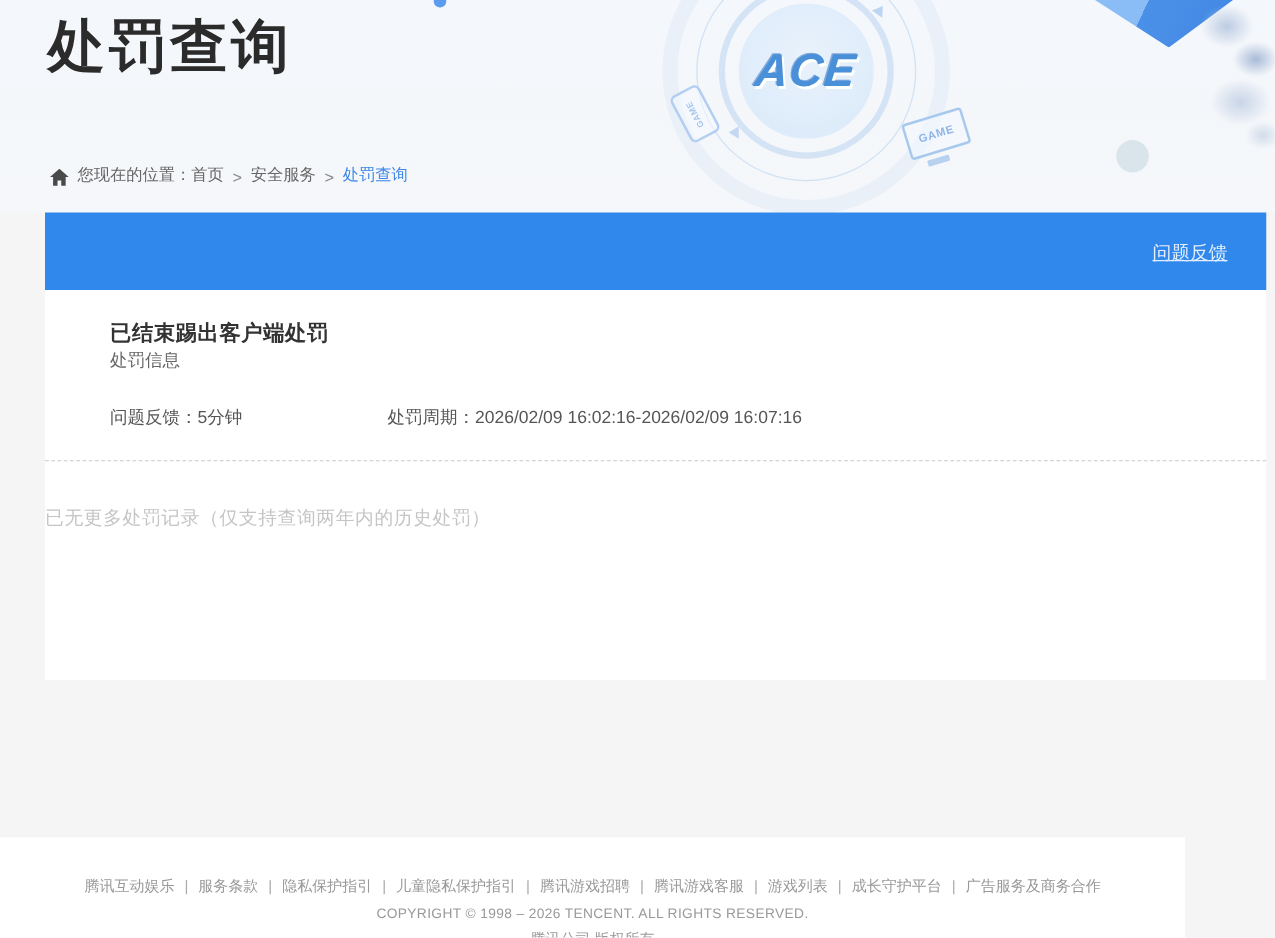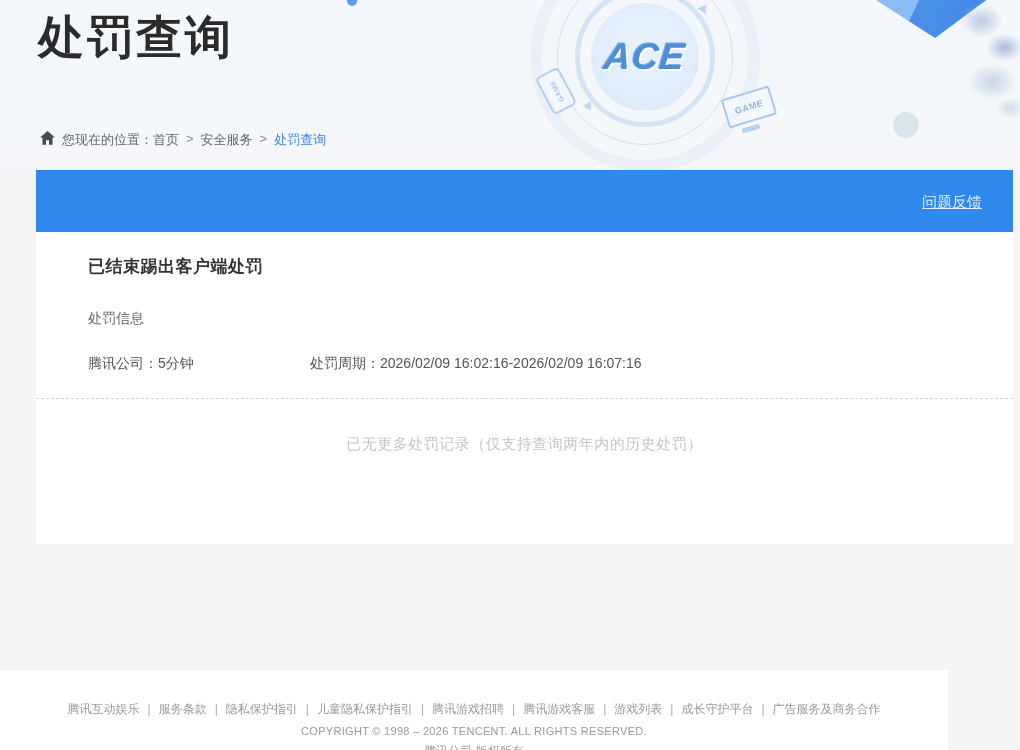--- a/index.html
+++ b/index.html
@@ -53,21 +53,21 @@
   .small-circle { position:absolute; left:893px; top:112px; width:26px; height:26px;
     border-radius:50%; background:#d9e5ea; }
   .tri-left { position:absolute; left:583px; top:101px; width:0; height:0;
     border-top:5px solid transparent; border-bottom:5px solid transparent;
     border-right:8px solid #c3d8f3; }
   .tri-up { position:absolute; left:699px; top:4px; width:0; height:0;
     border-left:5px solid transparent; border-right:5px solid transparent;
     border-bottom:8px solid #bcd4f2; transform:rotate(35deg); }
 
   
-  .breadcrumb { position:absolute; left:40px; top:131px; display:flex; align-items:flex-start;
+  .breadcrumb { position:absolute; left:40px; top:131px; display:flex; align-items:flex-end;
     font-size:13px; color:#666; }
   .breadcrumb .home-ic { width:15px; height:14px; margin-right:7px; display:inline-block; }
   .breadcrumb .sep { margin:0 7px; color:#888; }
   .crumb { color:#666; }
   .crumb.current { color:#3e87e8; }
 
   
   .container { position:absolute; left:36px; top:170px; width:977px; }
   .blue-bar { position:relative; height:62px; background:#3088ec; }
   .feedback-link { position:absolute; right:31px; top:23px; font-size:15px;
@@ -80,29 +80,29 @@
       radial-gradient(70px 66px at 830px 70%, rgba(45,45,45,.85), rgba(45,45,45,0) 78%),
       radial-gradient(160px 60px at 960px 45%, rgba(238,238,238,.95), rgba(238,238,238,0) 80%),
       linear-gradient(to right,#1e1e1e 0%,#262626 42%,#4a4a4a 58%,#909090 70%,#d8d8d8 82%,#ababab 100%);
   }
   .game-name { position:absolute; left:24px; top:21px; font-size:16px; color:#ffffff; letter-spacing:1px; }
 
   
   .card { position:relative; width:977px; height:312px; background:#ffffff; }
   .card-inner { padding:24px 0 0 52px; }
   .pun-heading { font-size:17px; font-weight:700; color:#333; line-height:22px; letter-spacing:.5px; }
-  .pun-section { margin-top:30px; font-size:14px; color:#666; line-height:20px; }
+  .pun-section { font-size:14px; color:#666; line-height:20px; }
   .info-row { display:flex; margin-top:26px; font-size:14px; color:#555; line-height:19px; }
   .info-item.f1 { width:288px; }
   .info-item.f2 { width:222px; }
   .expand-row { margin-top:7px; padding-right:28px; text-align:right; line-height:19px; }
   .expand-link { font-size:14px; color:#3a7de5; display:inline-flex; align-items:center; gap:5px; }
   .expand-link svg { display:block; }
   .divider { margin-top:25px; border-top:1px dashed #d4d4d4; height:0; }
-  .empty-msg { padding:36px 0; text-align:center; font-size:15px; color:#c5c5c5; letter-spacing:.5px; }
+  .empty-msg { padding:36px 0; font-size:15px; color:#c5c5c5; letter-spacing:.5px; }
 
   
   .footer { position:absolute; left:0; top:670px; width:948px; height:99px; background:#ffffff;
     text-align:center; color:#999; }
   .footer-links { margin-top:31px; font-size:12px; line-height:16px; }
   .footer-links a { color:#999; }
   .footer-links .fsep { margin:0 8px; color:#aaa; }
   .footer-copy { margin-top:7px; font-size:11px; line-height:14px; letter-spacing:.3px; }
   .footer-company { margin-top:5px; font-size:12px; line-height:16px; }
 </style>
@@ -152,21 +152,21 @@
     <a class="feedback-link">问题反馈</a>
   </div>
 
 
   <div class="card">
     <div class="card-inner">
       <div class="pun-heading">已结束踢出客户端处罚</div>
       <div class="pun-section">处罚信息</div>
       <div class="info-row">
         <div class="info-item f2">
-          <span>腾讯公司：</span><span>5分钟</span>
+          <span>问题反馈：</span><span>5分钟</span>
         </div>
         <div class="info-item f3">
           <span>处罚周期：</span><span>2026/02/09 16:02:16-2026/02/09 16:07:16</span>
         </div>
       </div>
     </div>
     <div class="divider"></div>
     <div class="empty-msg">已无更多处罚记录（仅支持查询两年内的历史处罚）</div>
   </div>
 </div>

